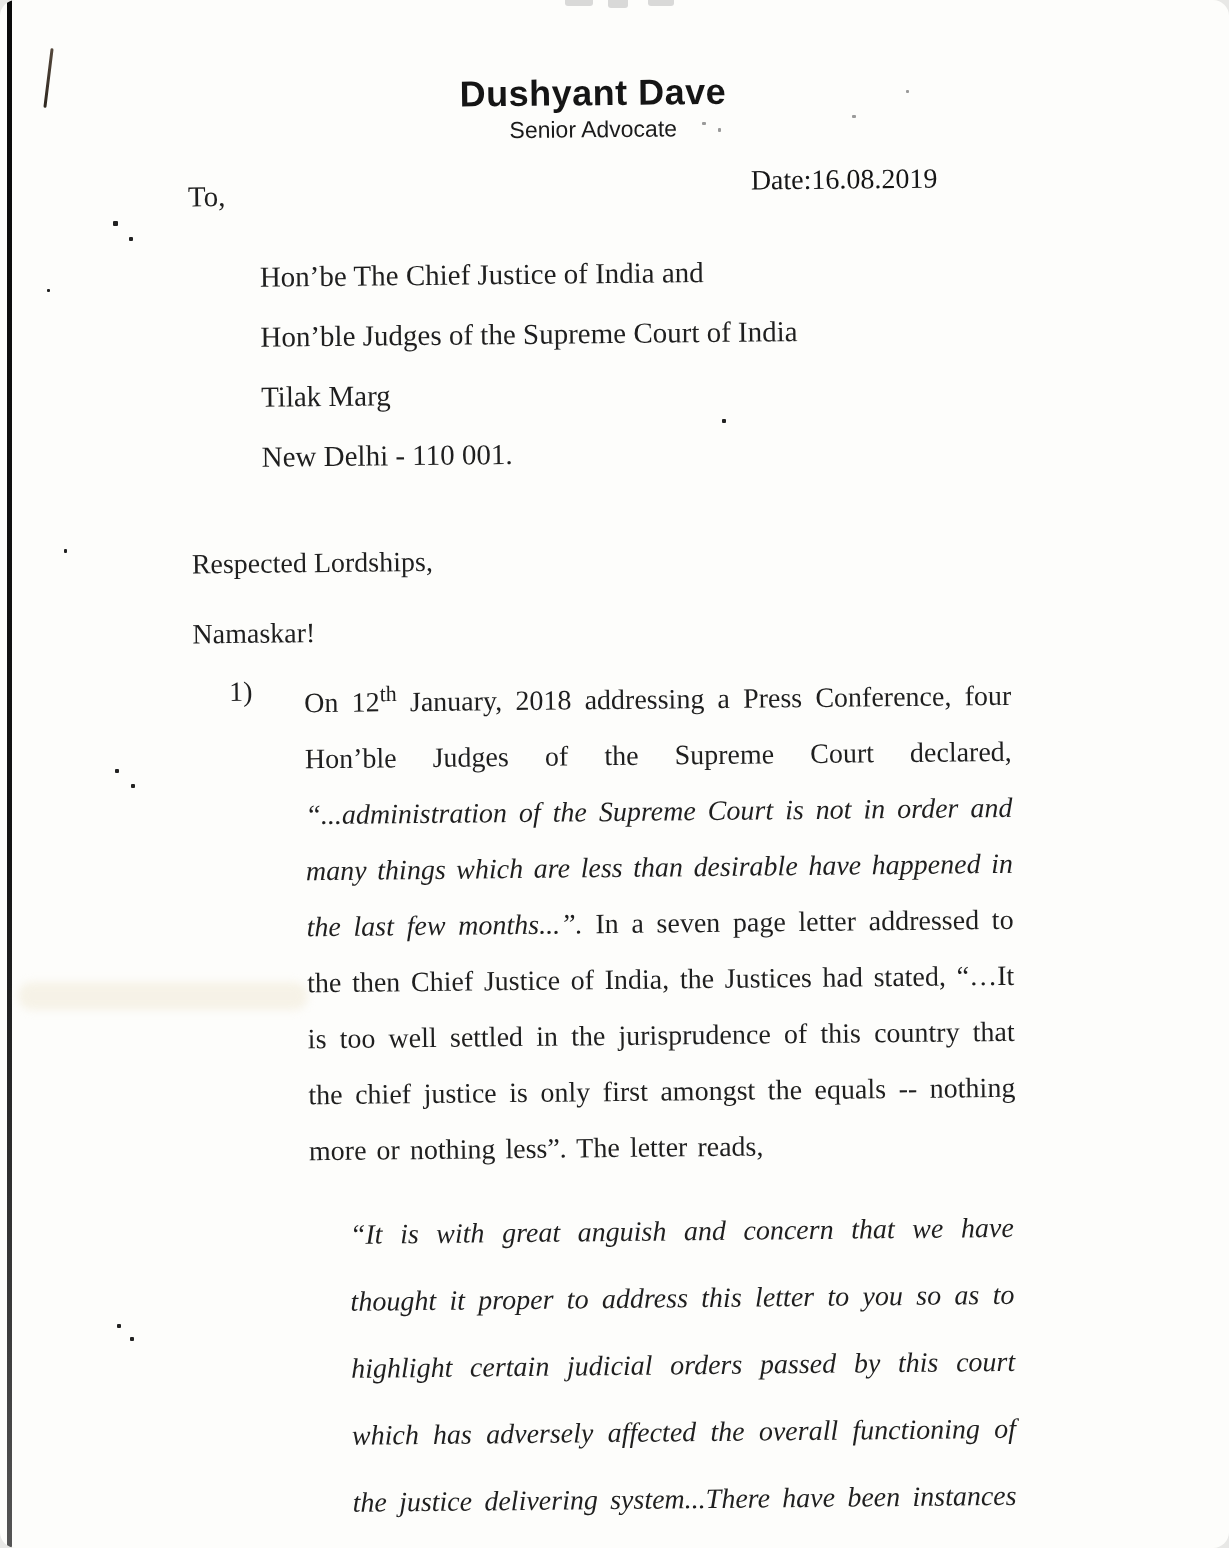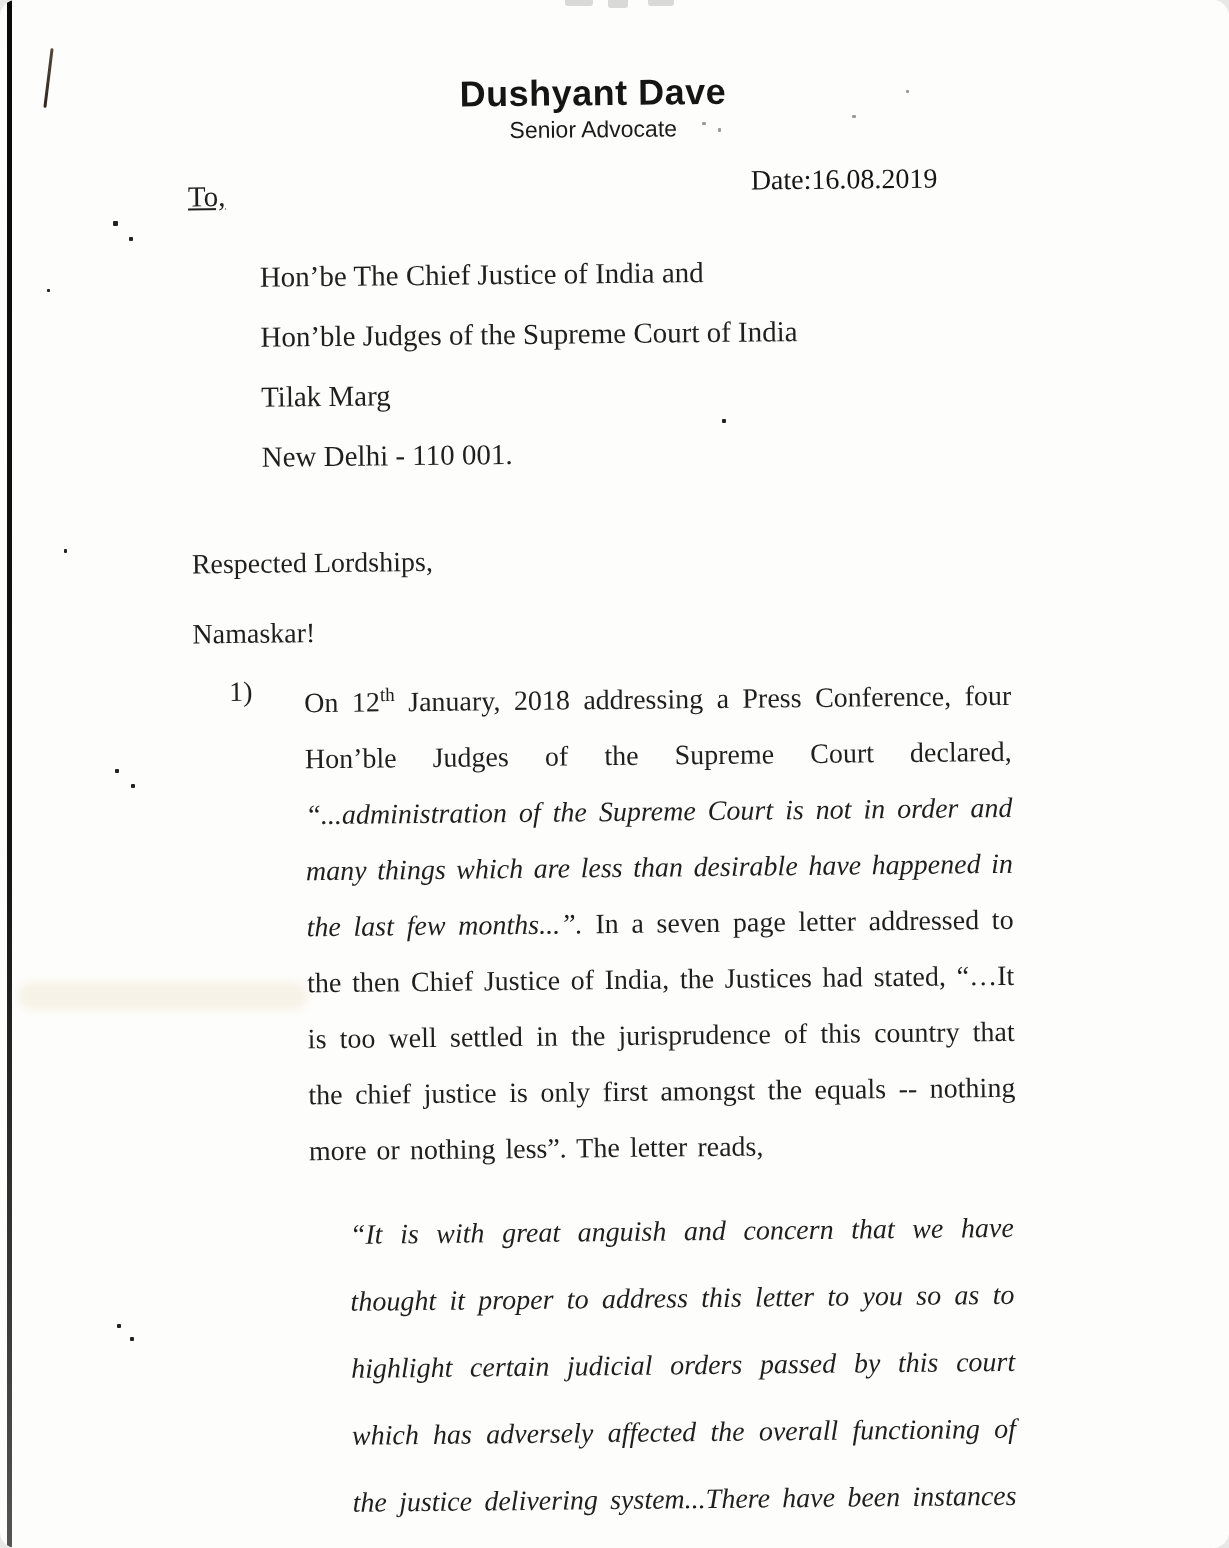--- a/index.html
+++ b/index.html
@@ -55,21 +55,20 @@
     font-size: 28px;
     color: #161616;
   }
 
   
   .to-label {
     position: absolute;
     top: 176px;
     left: 194px;
     font-size: 29px;
-    text-decoration: underline;
   }
   .recipient {
     position: absolute;
     top: 243px;
     left: 265px;
     font-size: 29px;
     line-height: 60px;
     white-space: nowrap;
   }
 
@@ -102,21 +101,21 @@
   }
   .para-body {
     margin-left: 75px;
     font-size: 28px;
     line-height: 56px;
     text-align: justify;
     word-spacing: 3px;
   }
   .italic { font-style: italic; }
   .para-body sup {
-    font-size: 19px;
+    font-size: 22px;
     vertical-align: super;
     line-height: 0;
   }
 
   
   .block-quote {
     position: absolute;
     top: 1198px;
     left: 345px;
     width: 664px;

